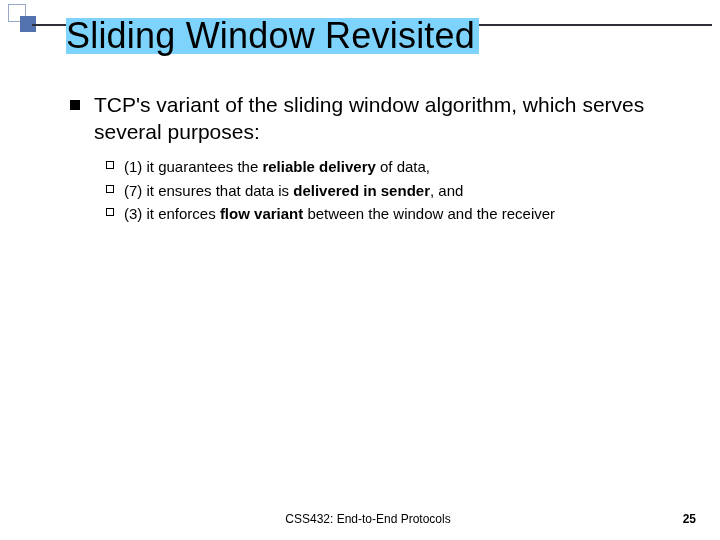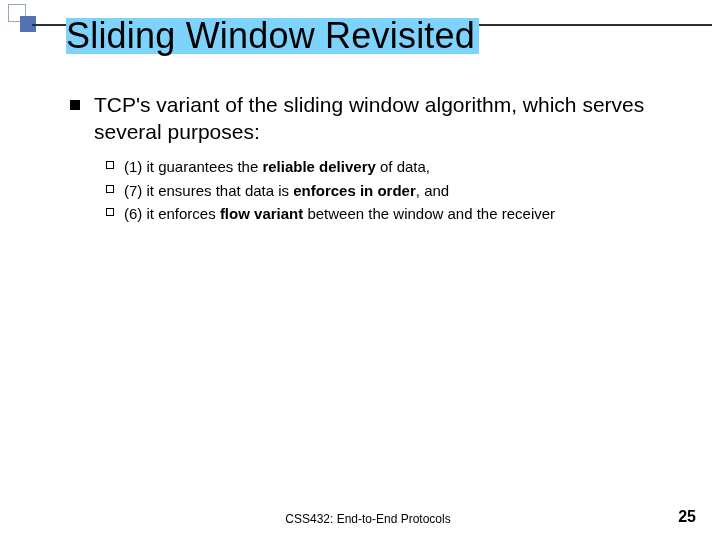--- a/index.html
+++ b/index.html
@@ -116,21 +116,21 @@
     width: 720px;
     text-align: center;
     font-size: 12px;
     color: #000;
     margin-left: 8px;
   }
   .footer-num {
     position: absolute;
     bottom: 14px;
     right: 24px;
-    font-size: 16px;
+    font-size: 12px;
     font-weight: 700;
     color: #000;
   }
 </style>
 </head>
 <body>
 
 <div class="deco">
   <div class="sq-outline"></div>
   <div class="sq-solid"></div>
@@ -153,28 +153,28 @@
       <div class="lvl2">
         <div class="bullet"></div>
         <div class="text">
           <span>(1) it guarantees the </span><span class="b">reliable delivery</span><span> of data,</span>
         </div>
       </div>
 
       <div class="lvl2">
         <div class="bullet"></div>
         <div class="text">
-          <span>(7) it ensures that data is </span><span class="b">enforces in order</span><span>, and</span>
+          <span>(7) it ensures that data is </span><span class="b">delivered in sender</span><span>, and</span>
         </div>
       </div>
 
       <div class="lvl2">
         <div class="bullet"></div>
         <div class="text">
-          <span>(6) it enforces </span><span class="b">flow variant</span><span> between the window and the receiver</span>
+          <span>(3) it enforces </span><span class="b">flow variant</span><span> between the window and the receiver</span>
         </div>
       </div>
 
     </div>
   </div>
 
   <div class="footer-center">CSS432: End-to-End Protocols</div>
   <div class="footer-num">25</div>
 
 </div>

